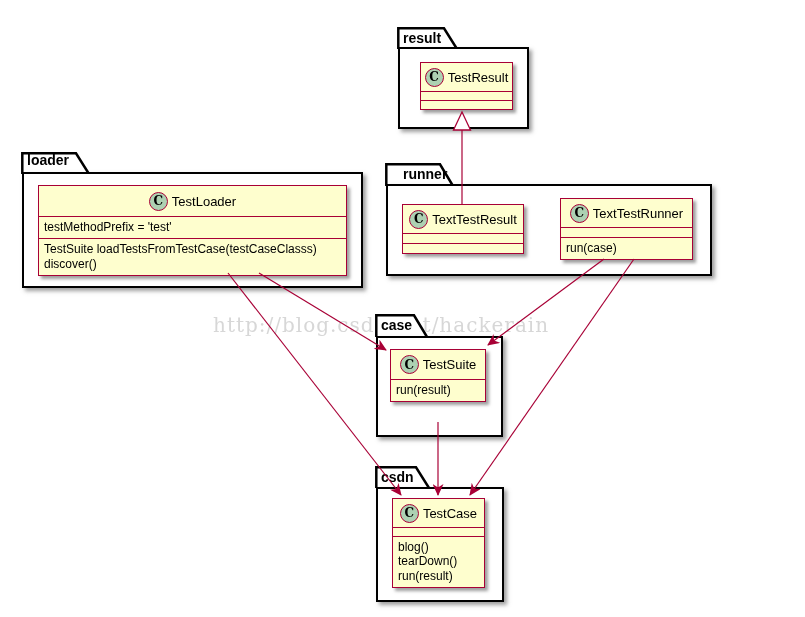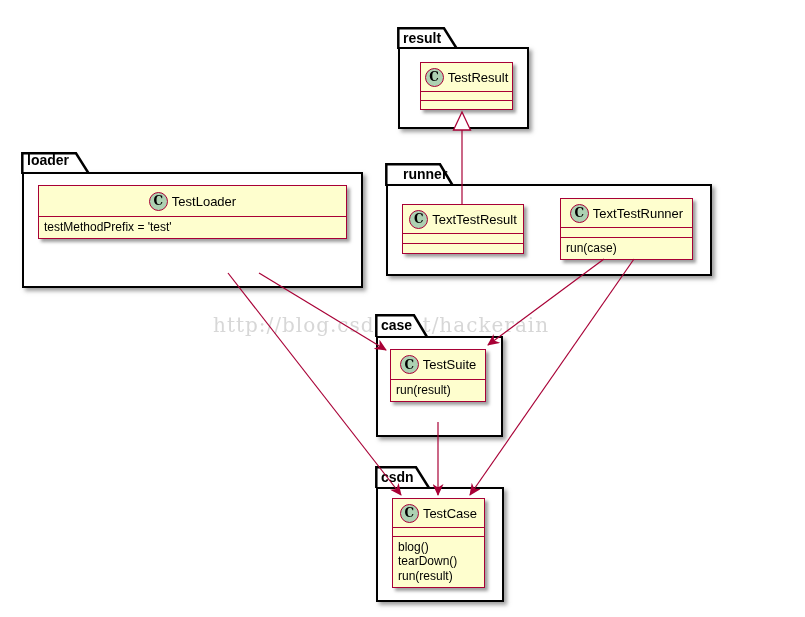--- a/index.html
+++ b/index.html
@@ -155,20 +155,24 @@
   </div>
 
   <div class="uml-class" style="left:38px; top:185px; width:309px;">
     <div class="cls-title" style="height:30px;">
       <span class="cls-icon">C</span>
       <span>TestLoader</span>
     </div>
     <div class="comp">
       <span class="m-line">testMethodPrefix = 'test'</span>
     </div>
+    <div class="comp">
+      <span class="m-line">TestSuite loadTestsFromTestCase(testCaseClasss)</span>
+      <span class="m-line">discover()</span>
+    </div>
   </div>
 
   <div class="uml-class" style="left:402px; top:204px; width:122px;">
     <div class="cls-title" style="height:28px;">
       <span class="cls-icon">C</span>
       <span>TextTestResult</span>
     </div>
     <div class="comp empty" style="height:9px;"></div>
     <div class="comp empty" style="height:9px;"></div>
   </div>

